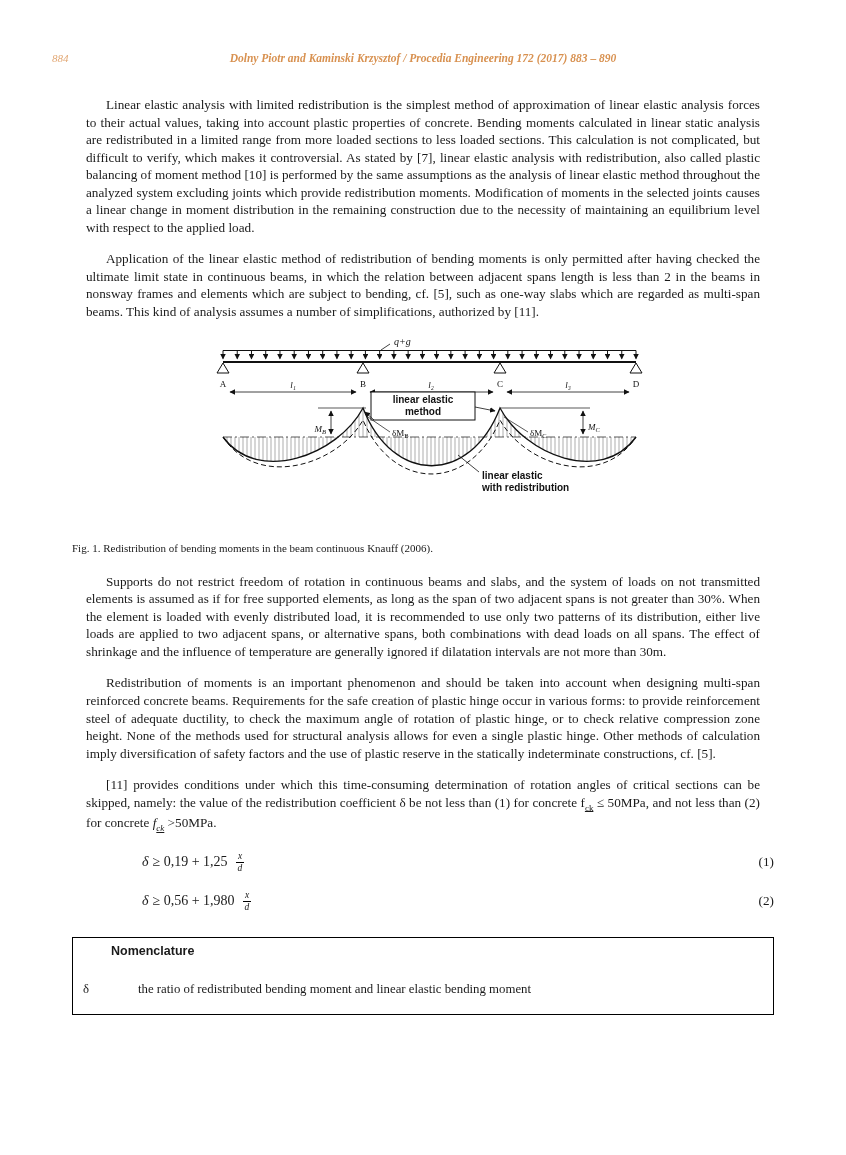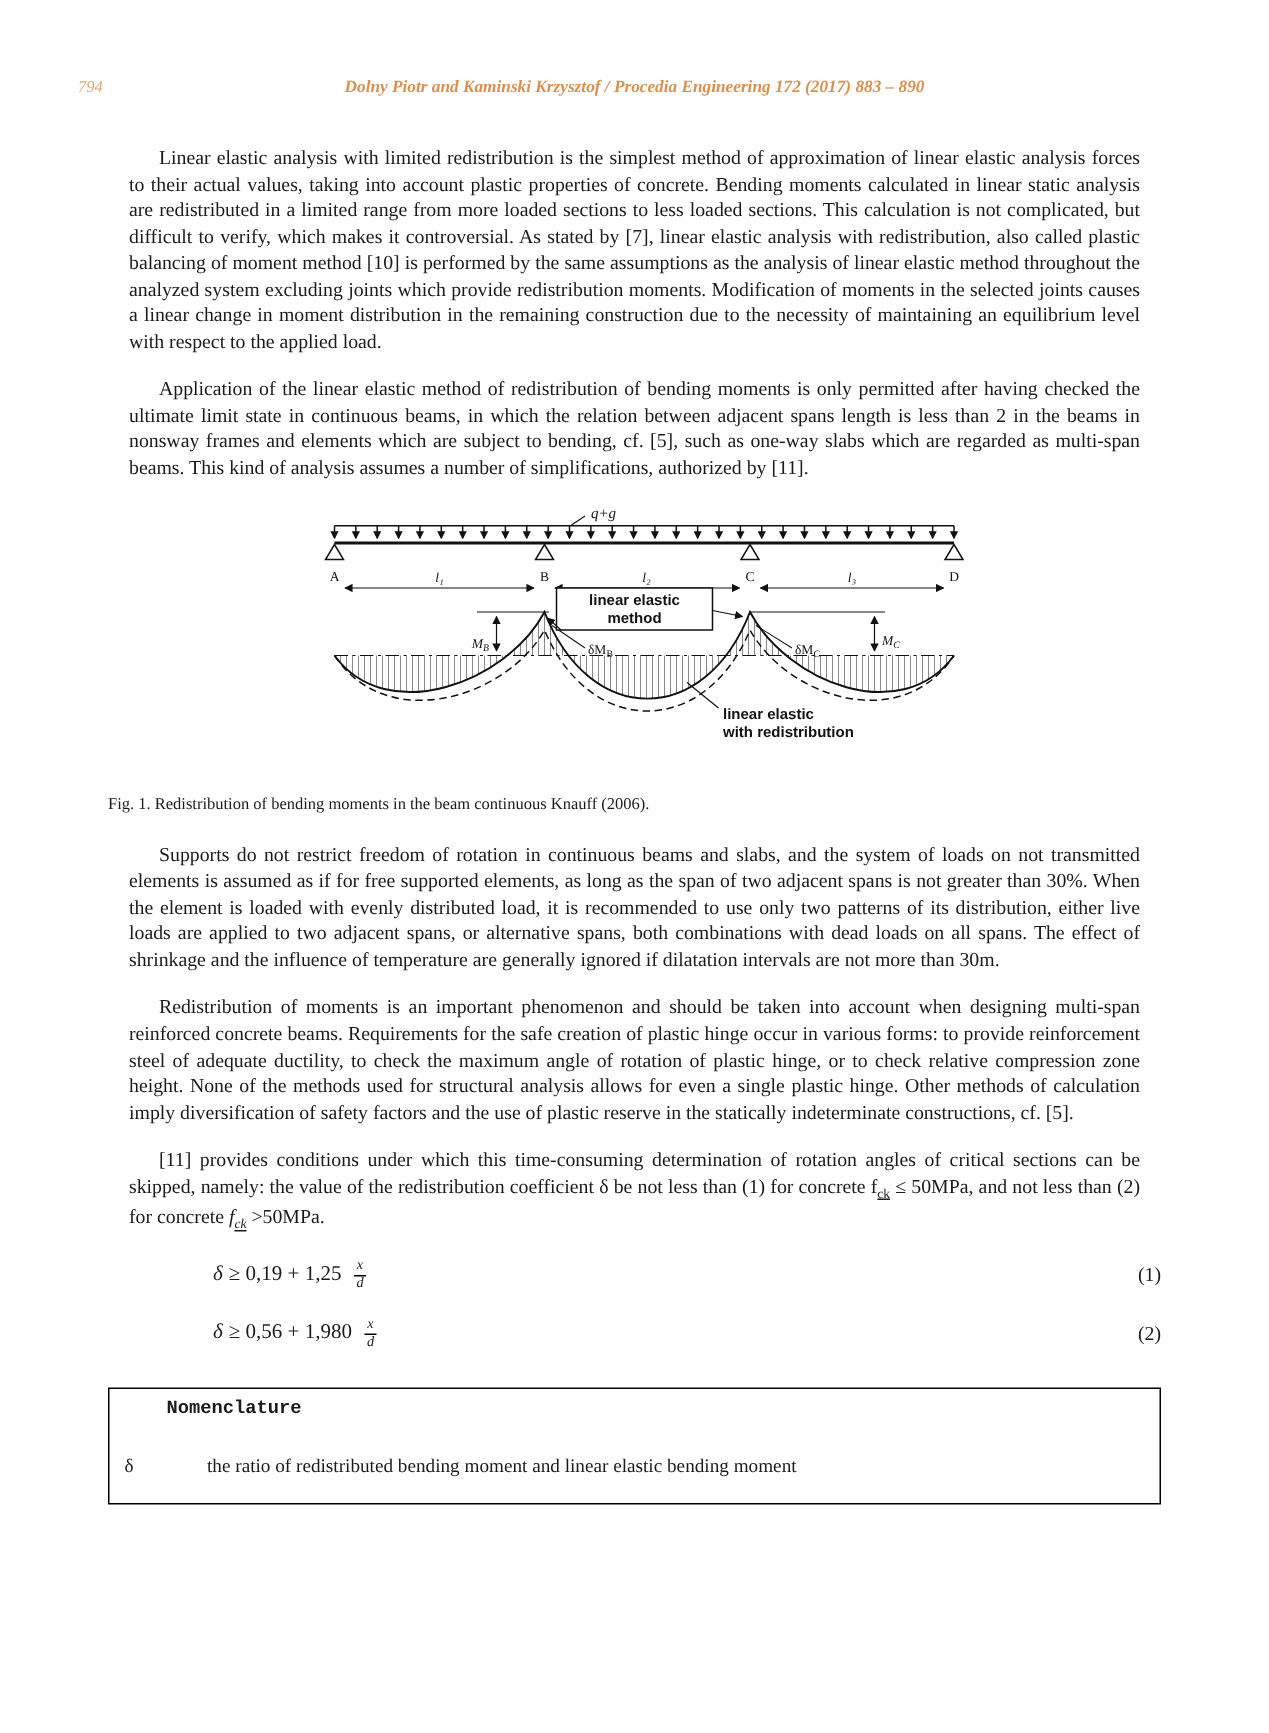--- a/index.html
+++ b/index.html
@@ -26,21 +26,21 @@
     margin:14px; text-align:justify;
     font-size:13.2px; line-height:1.33;
     text-indent:20px;
   }
   .sub { vertical-align:sub; font-size:9px;text-decoration:underline; }
   .ital { font-style:italic; }
 
   figure { margin:14px 0 0 0; text-align:left; }
   .fig-svg { display:block; margin:0 auto; }
   figcaption {
-    margin-top:20px; font-size:11px; line-height:1.2; text-indent:0;
+    margin-top:32px; font-size:11px; line-height:1.2; text-indent:0;
   }
   .after-fig { margin-top:18px; }
 
   svg text { font-family:"Liberation Serif","DejaVu Serif",serif; fill:#111; }
   svg .sanslab { font-family:"Liberation Sans","DejaVu Sans",sans-serif; font-weight:bold; }
 
   .equation {
     display:flex; align-items:center;
     margin:16px 0 0 0; padding-left:70px;
     font-size:14px;
@@ -54,34 +54,34 @@
   .frac .den { border-top:1px solid #000; padding:0 2px; }
   .eq-number { margin-left:auto; font-size:13.2px; }
 
   .nomenclature {
     border:1px solid #000;
     margin-top:24px;
     padding:6px 10px 16px 10px;
     box-sizing:border-box;
   }
   .nom-title {
-    font-family:Liberation Mono, monospace;
+    font-family:Liberation Sans, sans-serif;
     font-weight:bold; font-size:12.5px; margin-bottom:22px;padding-left:28px;
   }
   .nom-row { display:flex; font-size:12.8px; line-height:1.45; }
   .nom-sym { width:55px; flex:0 0 55px; }
   .nom-desc { flex:1; }
 </style>
 </head>
 <body>
 
 <div class="page">
 
   <header class="page-header">
-    <span class="page-number">794</span>
+    <span class="page-number">884</span>
     <span class="citation">Dolny Piotr and Kaminski Krzysztof / Procedia Engineering 172 (2017) 883 – 890</span>
   </header>
 
   <main>
 
     <p class="body-par">Linear elastic analysis with limited redistribution is the simplest method of approximation of linear elastic analysis forces to their actual values, taking into account plastic properties of concrete. Bending moments calculated in linear static analysis are redistributed in a limited range from more loaded sections to less loaded sections. This calculation is not complicated, but difficult to verify, which makes it controversial. As stated by [7], linear elastic analysis with redistribution, also called plastic balancing of moment method [10] is performed by the same assumptions as the analysis of linear elastic method throughout the analyzed system excluding joints which provide redistribution moments. Modification of moments in the selected joints causes a linear change in moment distribution in the remaining construction due to the necessity of maintaining an equilibrium level with respect to the applied load.</p>
     <p class="body-par">Application of the linear elastic method of redistribution of bending moments is only permitted after having checked the ultimate limit state in continuous beams, in which the relation between adjacent spans length is less than 2 in the beams in nonsway frames and elements which are subject to bending, cf. [5], such as one-way slabs which are regarded as multi-span beams. This kind of analysis assumes a number of simplifications, authorized by [11].</p>
 
     <figure>
       <svg class="fig-svg" width="450" height="175" viewBox="0 0 450 175">

